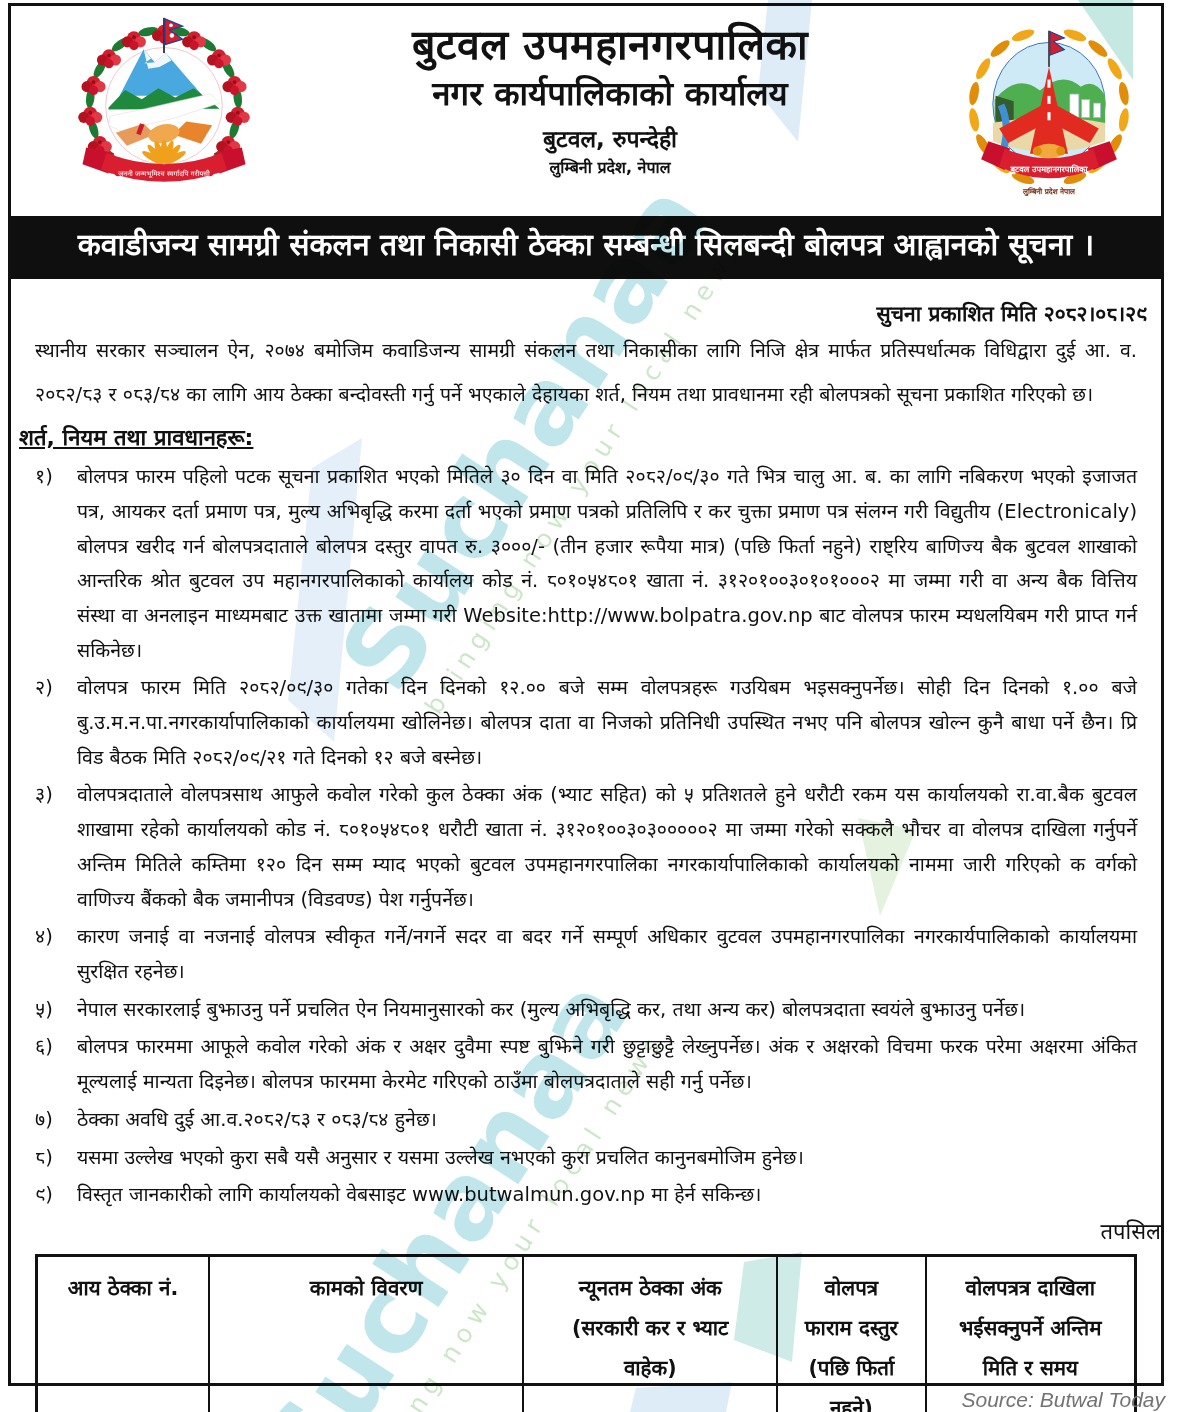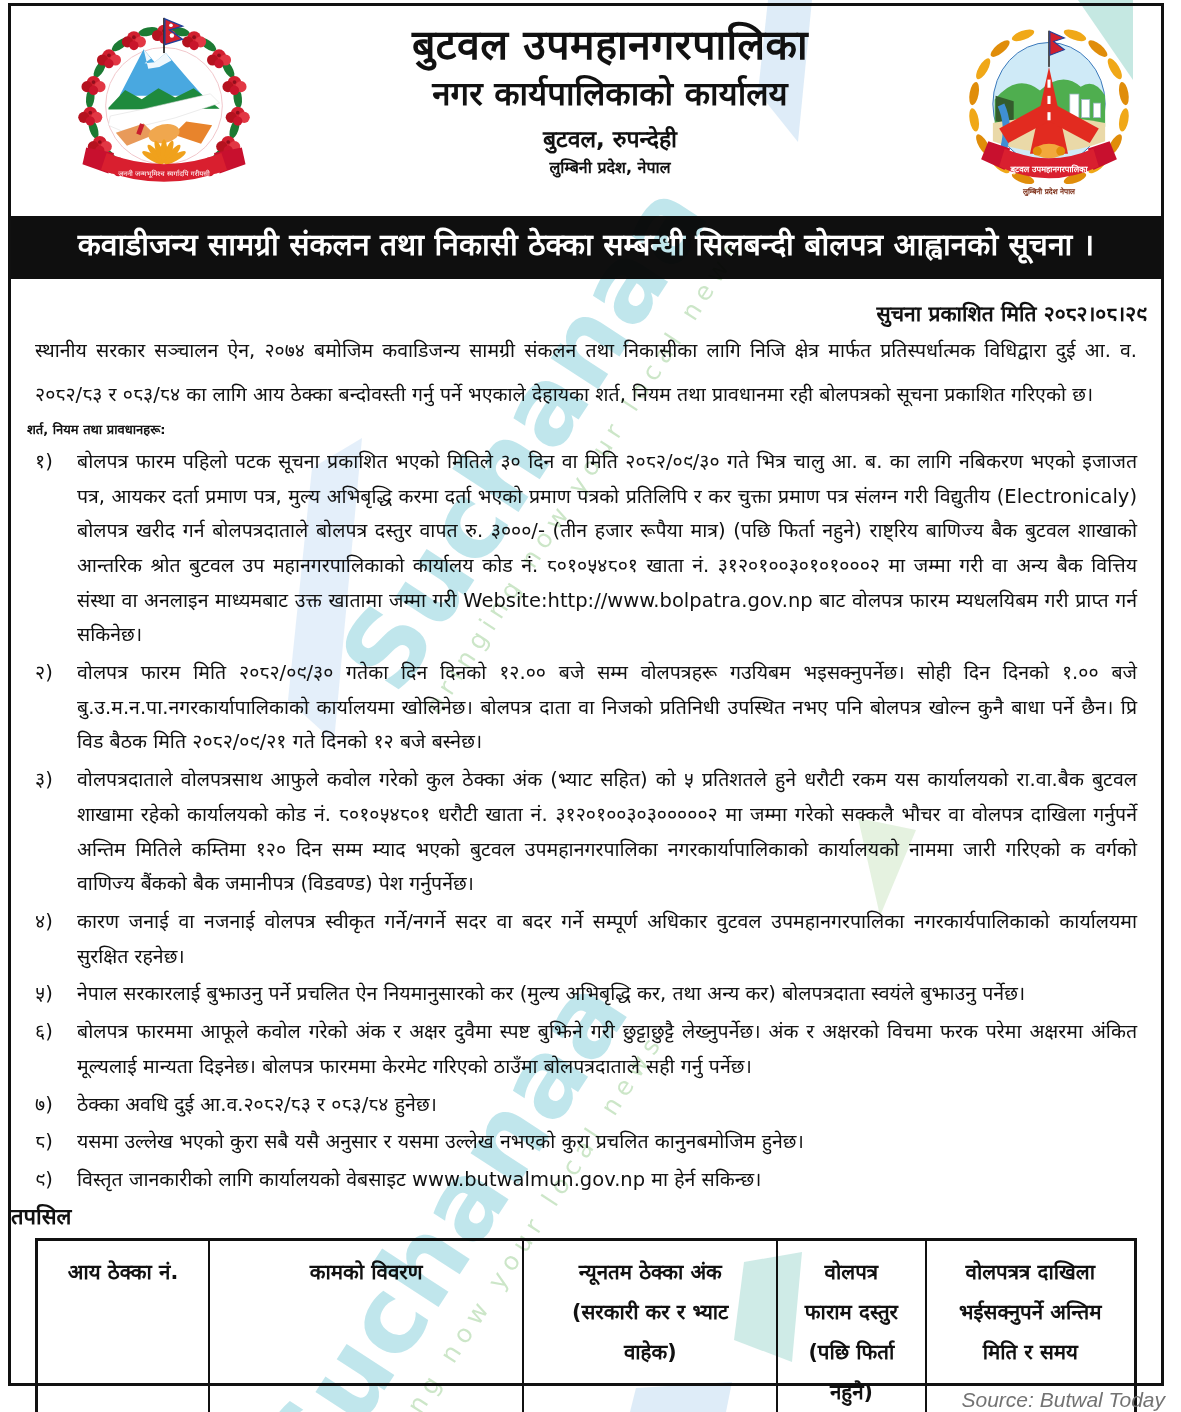--- a/index.html
+++ b/index.html
@@ -25,27 +25,27 @@
   .addr{font-size:23px;font-weight:bold;line-height:1.5;margin-top:6px;}
   .prov{font-size:16px;font-weight:bold;line-height:1.4;}
   
   .banner{
     background:#0f0f0f;color:#fff;text-align:center;
     font-size:30px;font-weight:bold;padding:7px 4px 15px;margin-top:12px;
   }
   .pubdate{text-align:right;font-size:21px;font-weight:bold;padding:20px 14px 0 0;}
   
   .intro{margin:2px 24px 0 24px;font-size:19.5px;line-height:2.25;text-align:justify;}
-  .terms-heading{margin:2px 24px 0 16px;font-size:13px;font-weight:bold;line-height:1.7;}
+  .terms-heading{margin:2px 24px 0 8px;font-size:22px;font-weight:bold;line-height:1.7;text-decoration:underline;}
   .terms{margin:4px 24px 0 24px;}
   .term{display:flex;font-size:19.5px;line-height:1.78;margin-bottom:3px;}
   .term-num{width:42px;flex:none;}
   .term-text{flex:1;text-align:justify;}
   
-  .tbl-caption{text-align:left;font-weight:bold;font-size:22px;margin-top:4px;line-height:1.4;}
+  .tbl-caption{text-align:right;font-weight:normal;font-size:22px;margin-top:4px;line-height:1.4;}
   table.sched{
     border-collapse:collapse;margin:6px 24px 0 24px;width:calc(100% - 48px);
     border:3px solid #111;table-layout:fixed;
   }
   table.sched th,table.sched td{border:2.5px solid #111;vertical-align:top;box-sizing:border-box;}
   table.sched th{font-size:20.5px;font-weight:bold;text-align:center;line-height:1.95;padding:12px 20px 10px;}
   table.sched td{font-size:20.5px;line-height:1.68;padding:10px 10px 12px;}
   .c1{width:15.7%;} .c2{width:28.6%;} .c3{width:23.1%;} .c4{width:13.5%;} .c5{width:19.1%;}
   td.center{text-align:center;}
   td.just{text-align:justify;}

